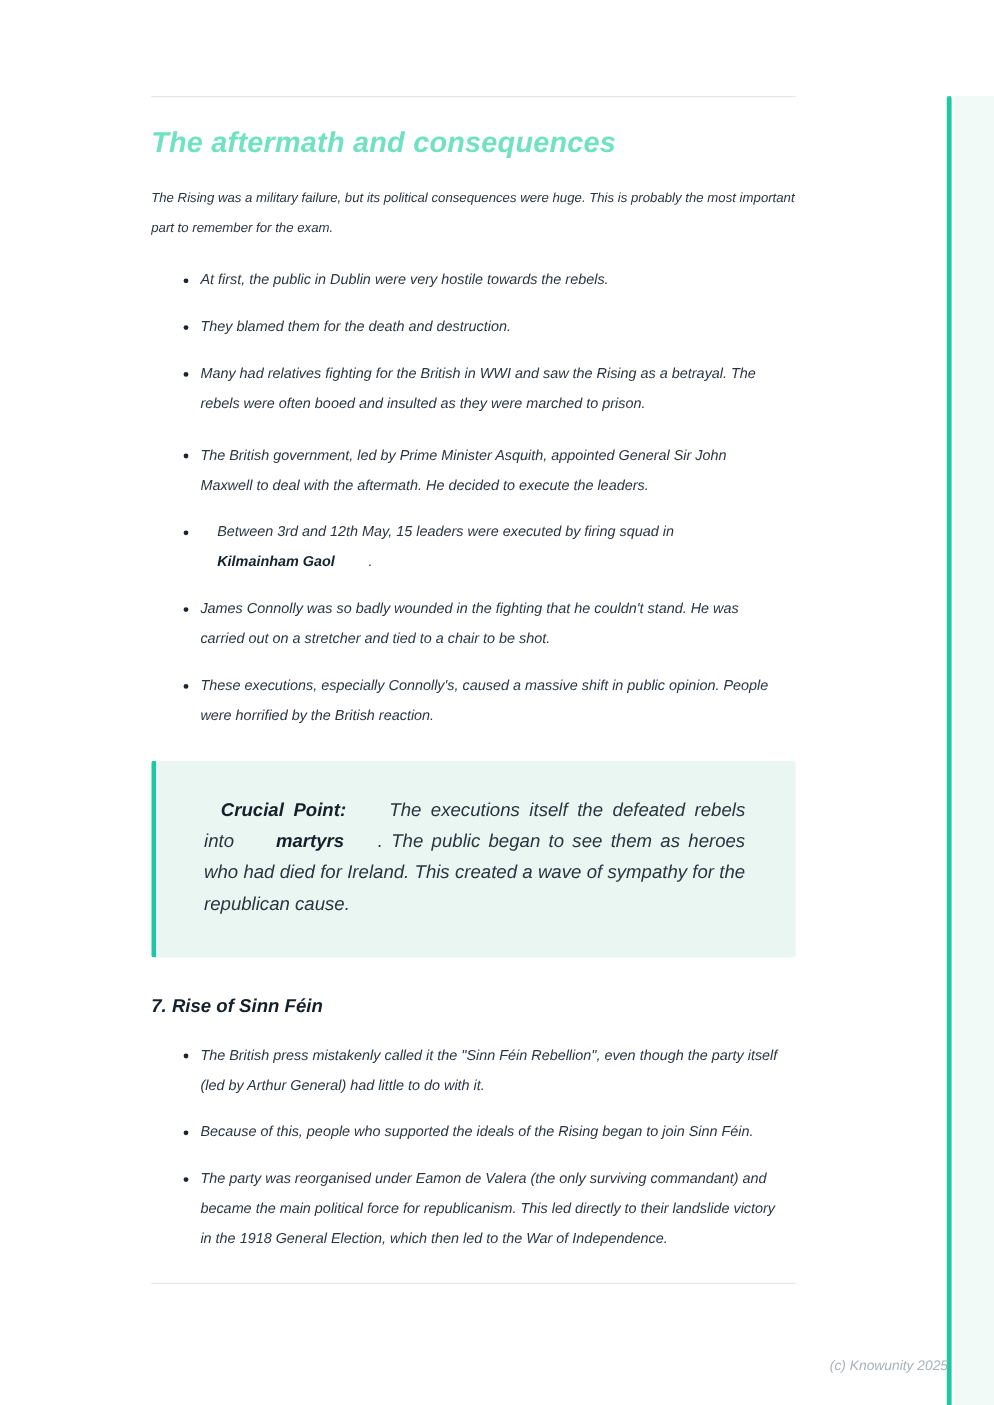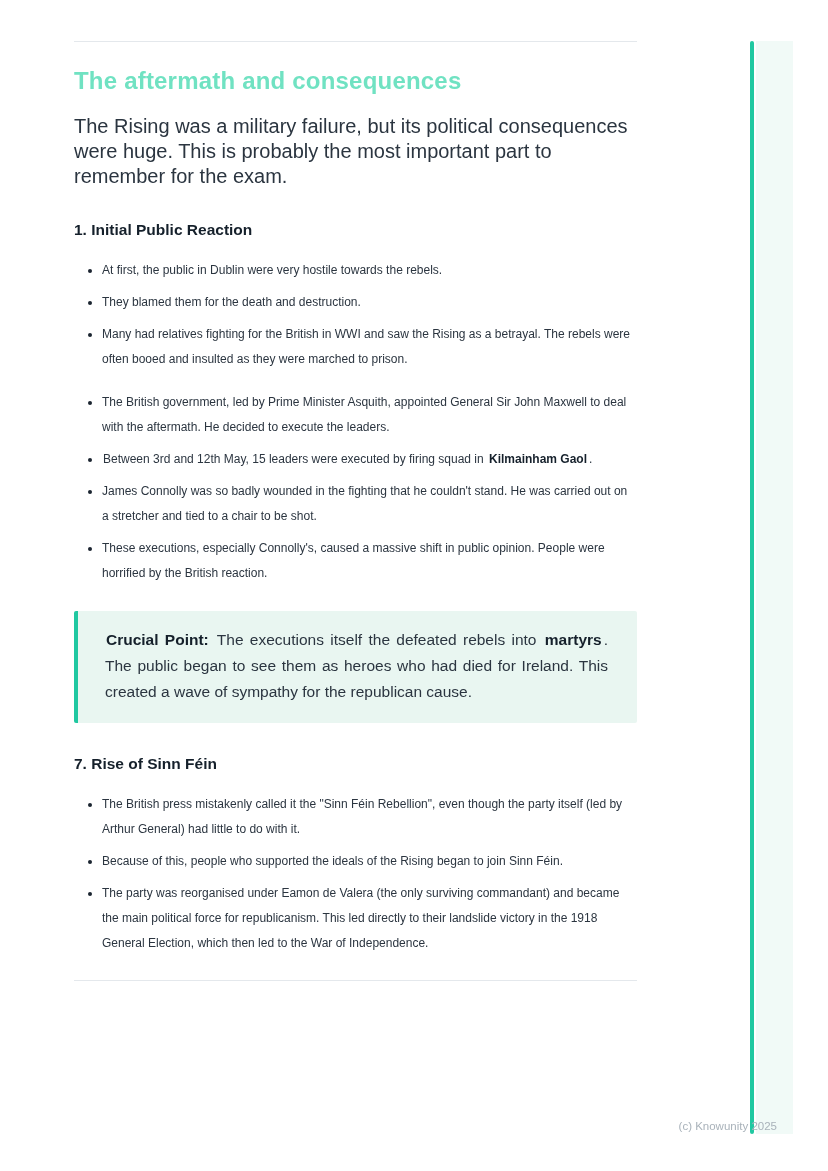--- a/index.html
+++ b/index.html
@@ -1,33 +1,33 @@
 <!DOCTYPE html>
 <html style="--title_green: #70e2c2; --accent_teal: #20c8a1; --callout_bg: #e9f6f1; --strip_bg: #f1faf7;"><head>
 <meta charset="utf-8">
 <style>
-  * { margin: 1px; padding: 0; box-sizing: border-box; }
+  * { margin: 14px; padding: 0; box-sizing: border-box; font-style: italic; }
   html, body { background: #ffffff; }
   body {
     width: 828px; height: 1171px;
     position: relative; overflow: hidden;
     font-family: "Liberation Sans", "DejaVu Sans", sans-serif;
     color: #2b3540;
   }
   .content { position: absolute; left: 70px; top: 0; width: 565px; }
   .rule { border: none; border-top: 1px solid #e4e8ec; height: 0; }
   .rule.top { margin-top: 38px; }
   .rule.bottom { margin-top: 24px; }
   h1.page-title {
     margin-top: 24px;
     font-size: 24px; line-height: 30px; font-weight: 700;
     color: var(--title_green, #70e2c2);
     letter-spacing: .2px;
   }
-  p.intro { margin-top: 18px; font-size: 20px; line-height: 25px; }
+  p.intro { margin-top: 18px; font-size: 11px; line-height: 25px; }
   h2.section-heading {
     margin-top: 30px;
     font-size: 15.5px; line-height: 21px; font-weight: 700;
     color: #15202b;
   }
   ul.bullets { margin-top: 18px; padding-left: 27px; list-style: disc; }
   ul.bullets li { font-size: 12px; line-height: 25px; margin-top: 7px; }
   ul.bullets li:first-child { margin-top: 0; }
   ul.bullets li::marker { color: #1b2430; }
   strong { font-weight: 700; color: #15202b; text-align: right; }
@@ -59,21 +59,20 @@
 <div class="accent-strip"></div>
 
 <div class="content">
 
   <hr class="rule top">
 
   <h1 class="page-title">The aftermath and consequences</h1>
 
   <p class="intro">The Rising was a military failure, but its political consequences were huge. This is probably the most important part to remember for the exam.</p>
 
-  <h2 class="section-heading">1. Initial Public Reaction</h2>
   <ul class="bullets">
     <li>At first, the public in Dublin were very hostile towards the rebels.</li>
     <li>They blamed them for the death and destruction.</li>
     <li>Many had relatives fighting for the British in WWI and saw the Rising as a betrayal. The rebels were often booed and insulted as they were marched to prison.</li>
   </ul>
 
   <ul class="bullets">
     <li>The British government, led by Prime Minister Asquith, appointed General Sir John Maxwell to deal with the aftermath. He decided to execute the leaders.</li>
     <li><span>Between 3rd and 12th May, 15 leaders were executed by firing squad in </span><strong>Kilmainham Gaol</strong><span>.</span></li>
     <li>James Connolly was so badly wounded in the fighting that he couldn't stand. He was carried out on a stretcher and tied to a chair to be shot.</li>

